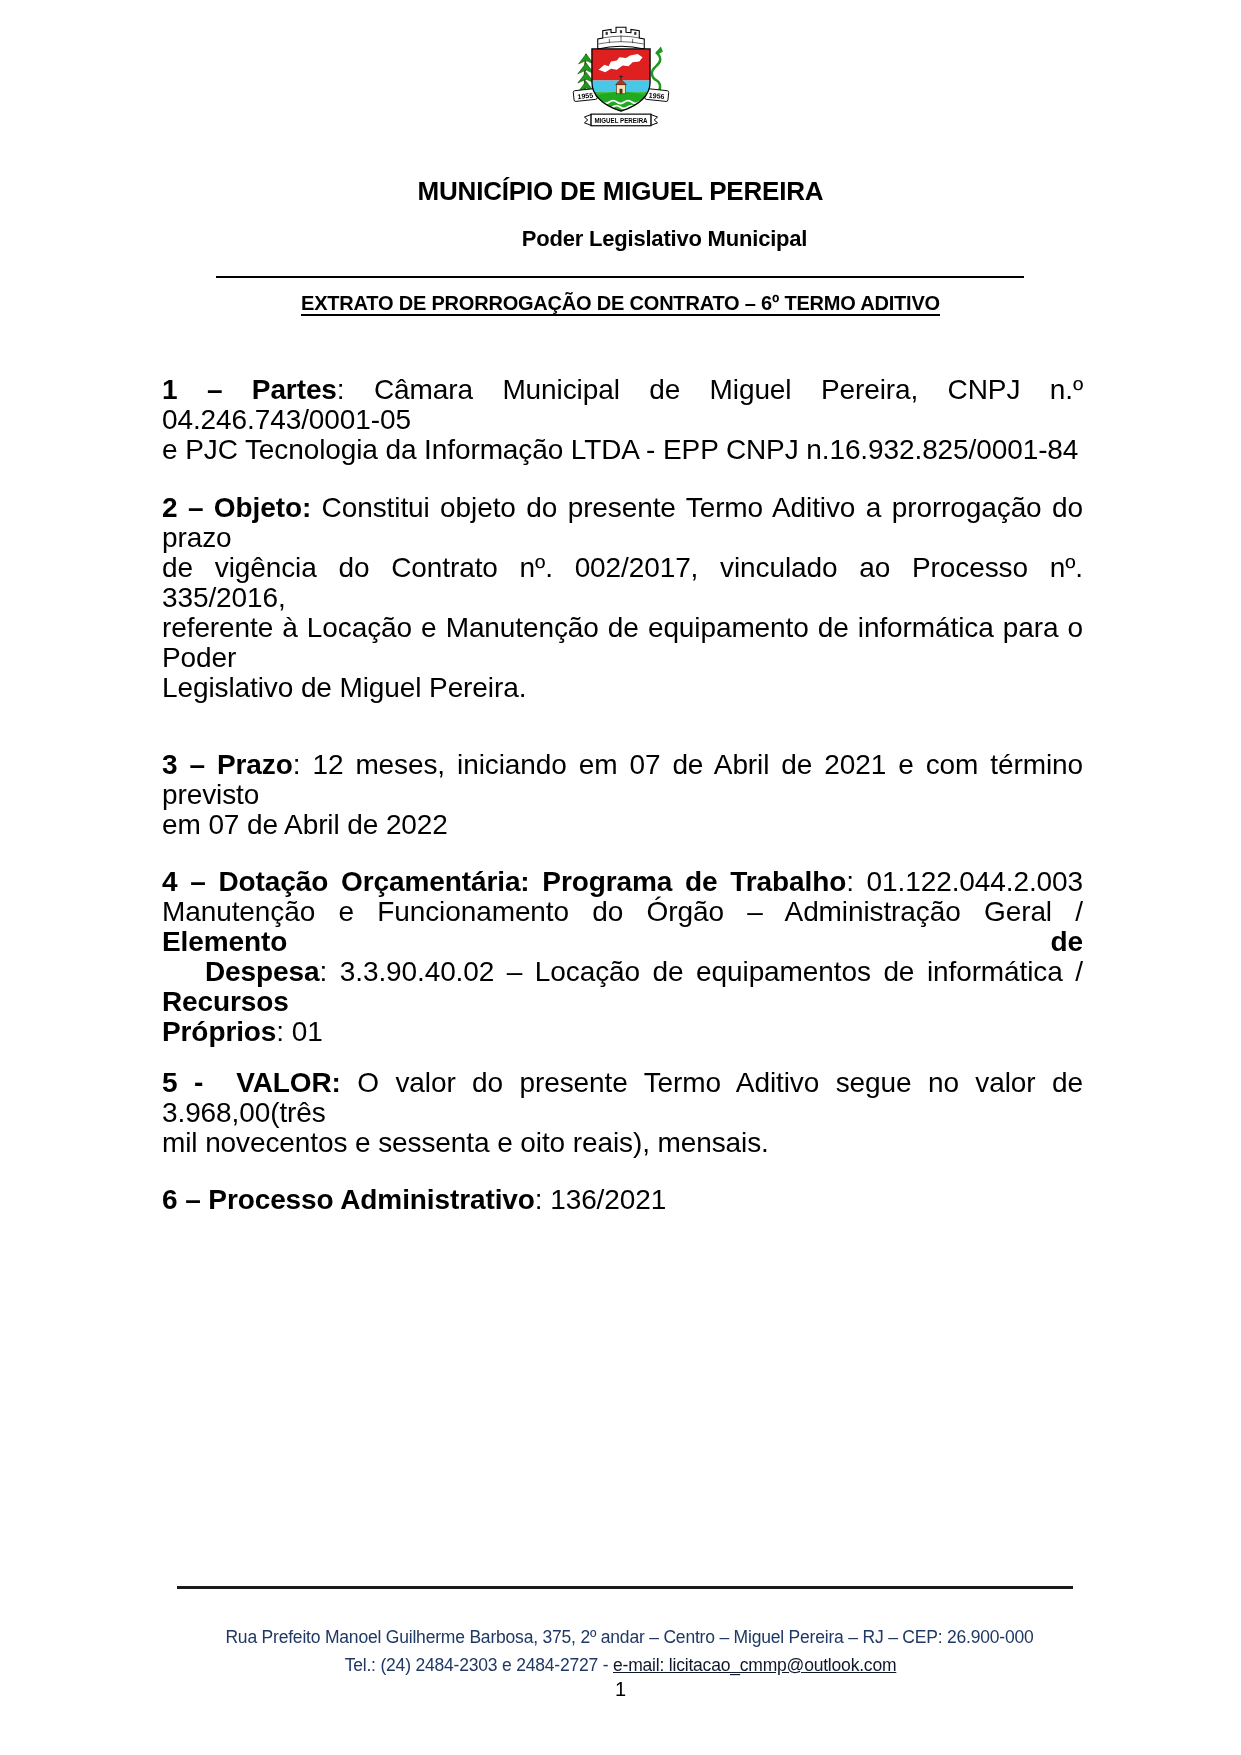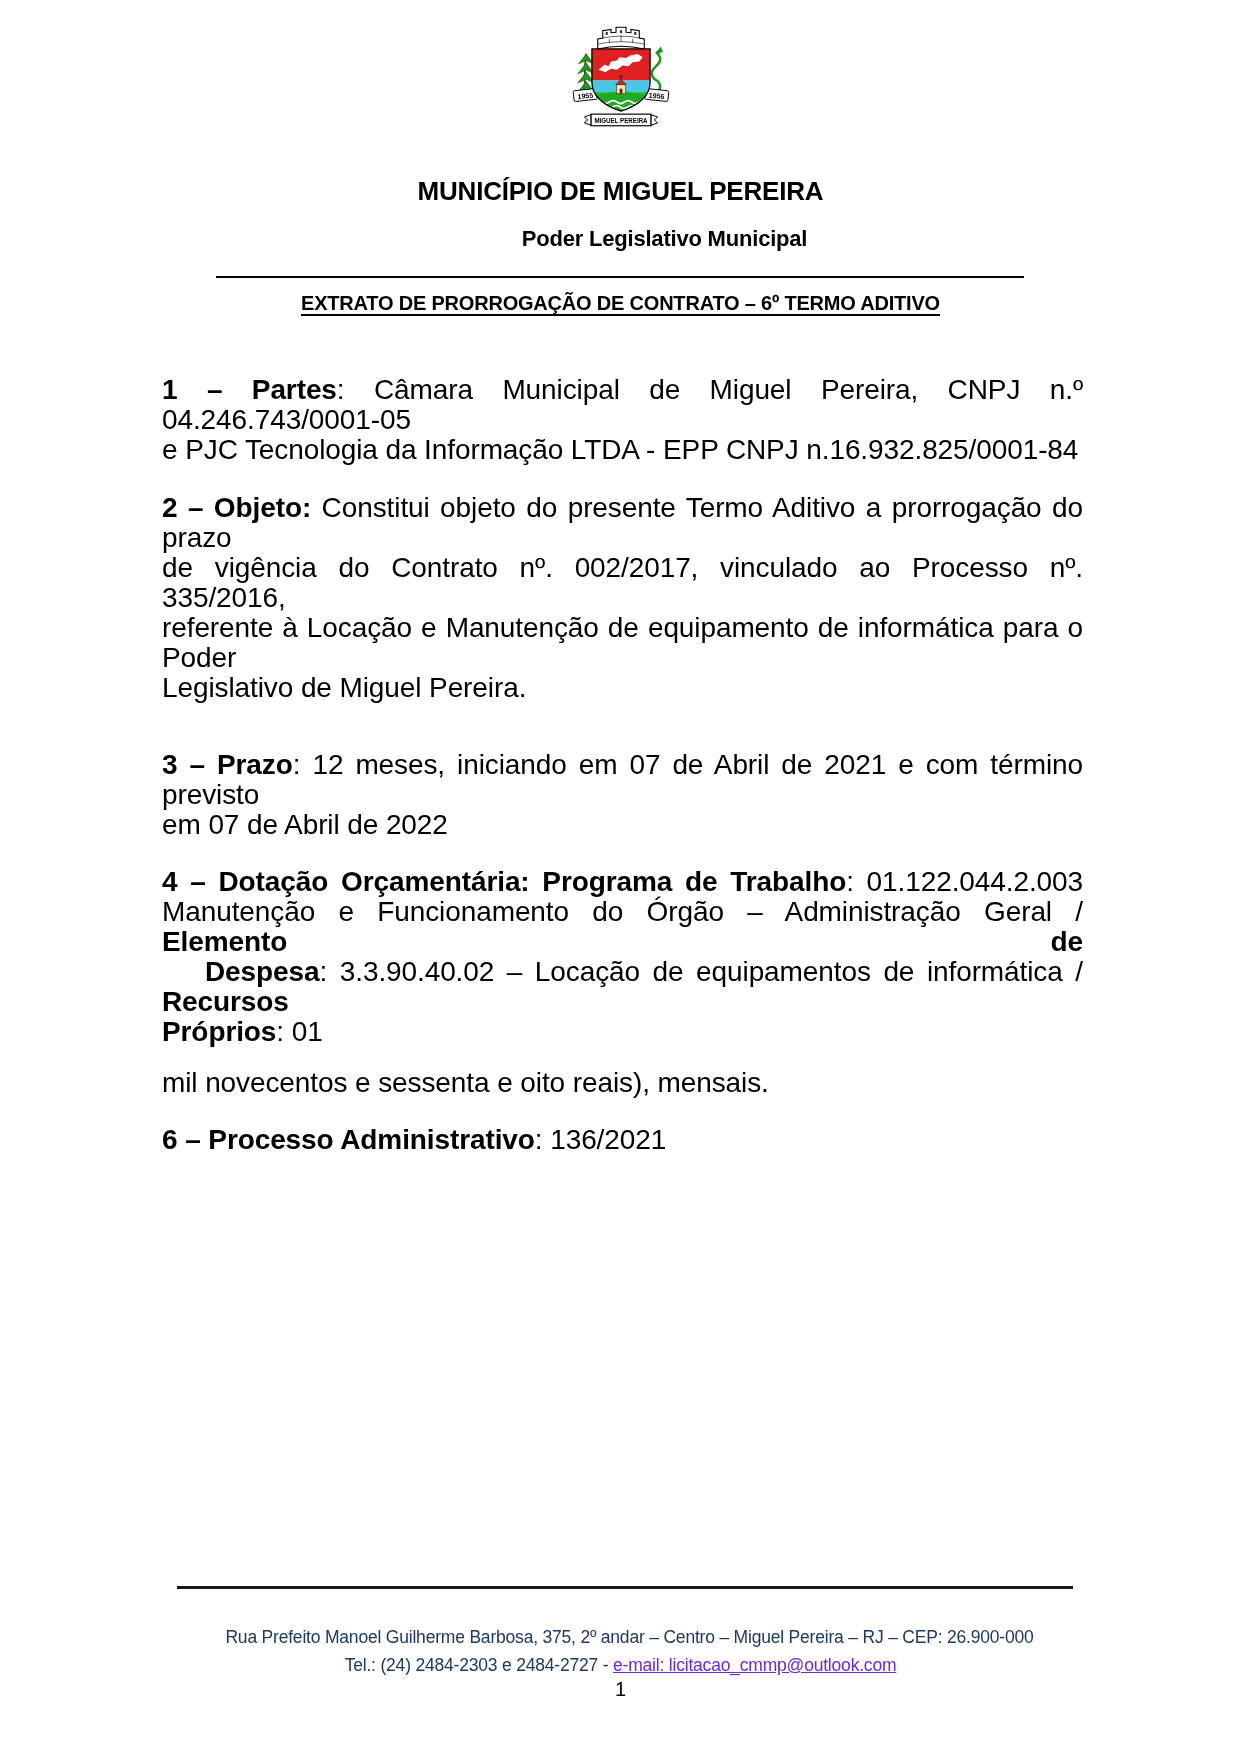--- a/index.html
+++ b/index.html
@@ -25,21 +25,21 @@
   .para:nth-child(2){margin-bottom:47px;}
   .para:nth-child(4){margin-bottom:21px;}
   .para:last-child{margin-bottom:4px;}
   .ln{line-height:30px;min-height:30px;text-align:left;}
   .jl{text-align:justify;text-align-last:justify;}
   .ftr-rule{position:absolute;top:1586px;left:177px;width:896px;height:3px;background:#1a1a1a;}
   .f-line{position:absolute;left:0;width:100%;text-align:center;
       font-size:17.5px;line-height:22px;color:#1f3864;letter-spacing:-0.2px;}
   .f-address{top:1626px;padding-left:9px;}
   .f-contacts{top:1654px;}
-  .mail{color:#6d28d9;text-decoration:underline;cursor:pointer;}
+  .mail{color:#0f172a;text-decoration:underline;cursor:pointer;}
   .pageno{position:absolute;top:1678px;left:0;width:100%;text-align:center;
       font-size:20px;color:#000;}
 </style>
 </head>
 <body>
 
 <svg class="crest" viewBox="0 0 120 124" width="100" height="103">
 
   <g fill="#ffffff" stroke="#000000" stroke-width="1.3">
     <path d="M32 30 L32 18 L38 16.8 L38 8 L48 6.5 L48 10.5 L54 10 L54 4 L66 4 L66 10 L72 10.5 L72 6.5 L82 8 L82 16.8 L88 18 L88 30 Q60 23.5 32 30 Z"></path>
@@ -120,20 +120,21 @@
       <div class="ln jl"><span style="font-weight: bold;">3 – Prazo</span><span>: 12 meses, iniciando em 07 de Abril de 2021 e com término previsto</span></div>
       <div class="ln"><span>em 07 de Abril de 2022</span></div>
     </div>
     <div class="para">
       <div class="ln jl"><span style="font-weight: bold;">4 – Dotação Orçamentária: Programa de Trabalho</span><span>: 01.122.044.2.003</span></div>
       <div class="ln jl"><span>Manutenção e Funcionamento do Órgão – Administração Geral / </span><span style="font-weight: bold;">Elemento de</span></div>
       <div class="ln jl"><span style="font-weight: bold; margin-left: 43px;">Despesa</span><span>: 3.3.90.40.02 – Locação de equipamentos de informática / </span><span style="font-weight: bold;">Recursos</span></div>
       <div class="ln"><span style="font-weight: bold;">Próprios</span><span>: 01</span></div>
     </div>
     <div class="para">
+      <div class="ln jl"><span style="font-weight: bold;">5 - &nbsp;VALOR:</span><span> O valor do presente Termo Aditivo segue no valor de 3.968,00(três</span></div>
       <div class="ln"><span>mil novecentos e sessenta e oito reais), mensais.</span></div>
     </div>
     <div class="para">
       <div class="ln"><span style="font-weight: bold;">6 – Processo Administrativo</span><span>: 136/2021</span></div>
     </div>
   </div>
 
 <div class="ftr-rule"></div>
 <div class="f-line f-address">Rua Prefeito Manoel Guilherme Barbosa, 375, 2º andar – Centro – Miguel Pereira – RJ – CEP: 26.900-000</div>
 <div class="f-line f-contacts">

